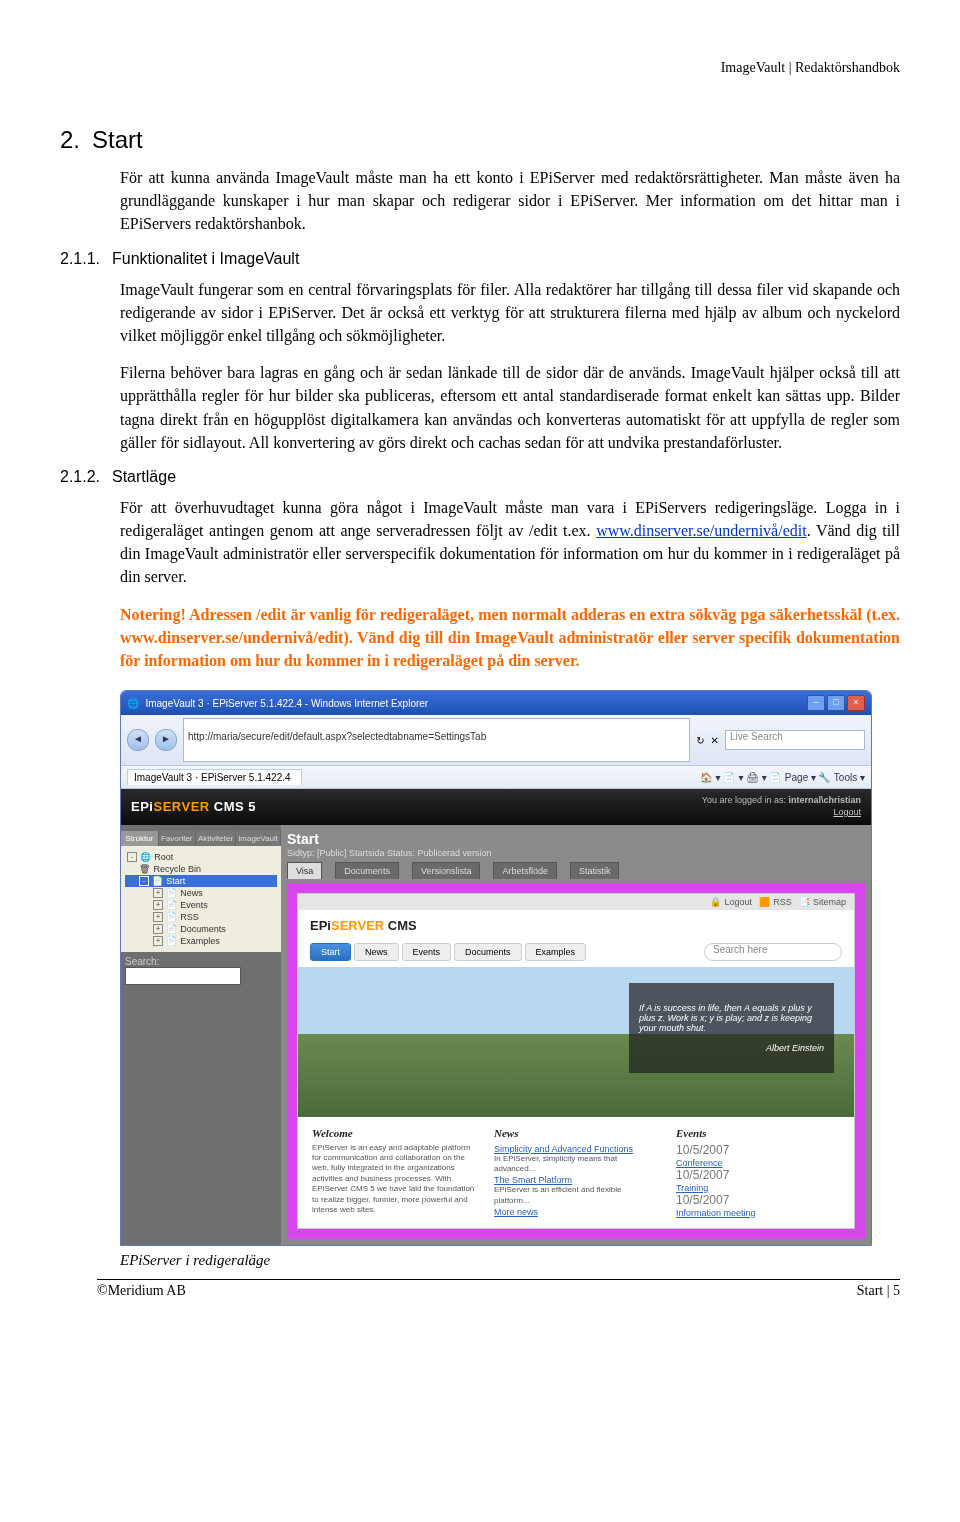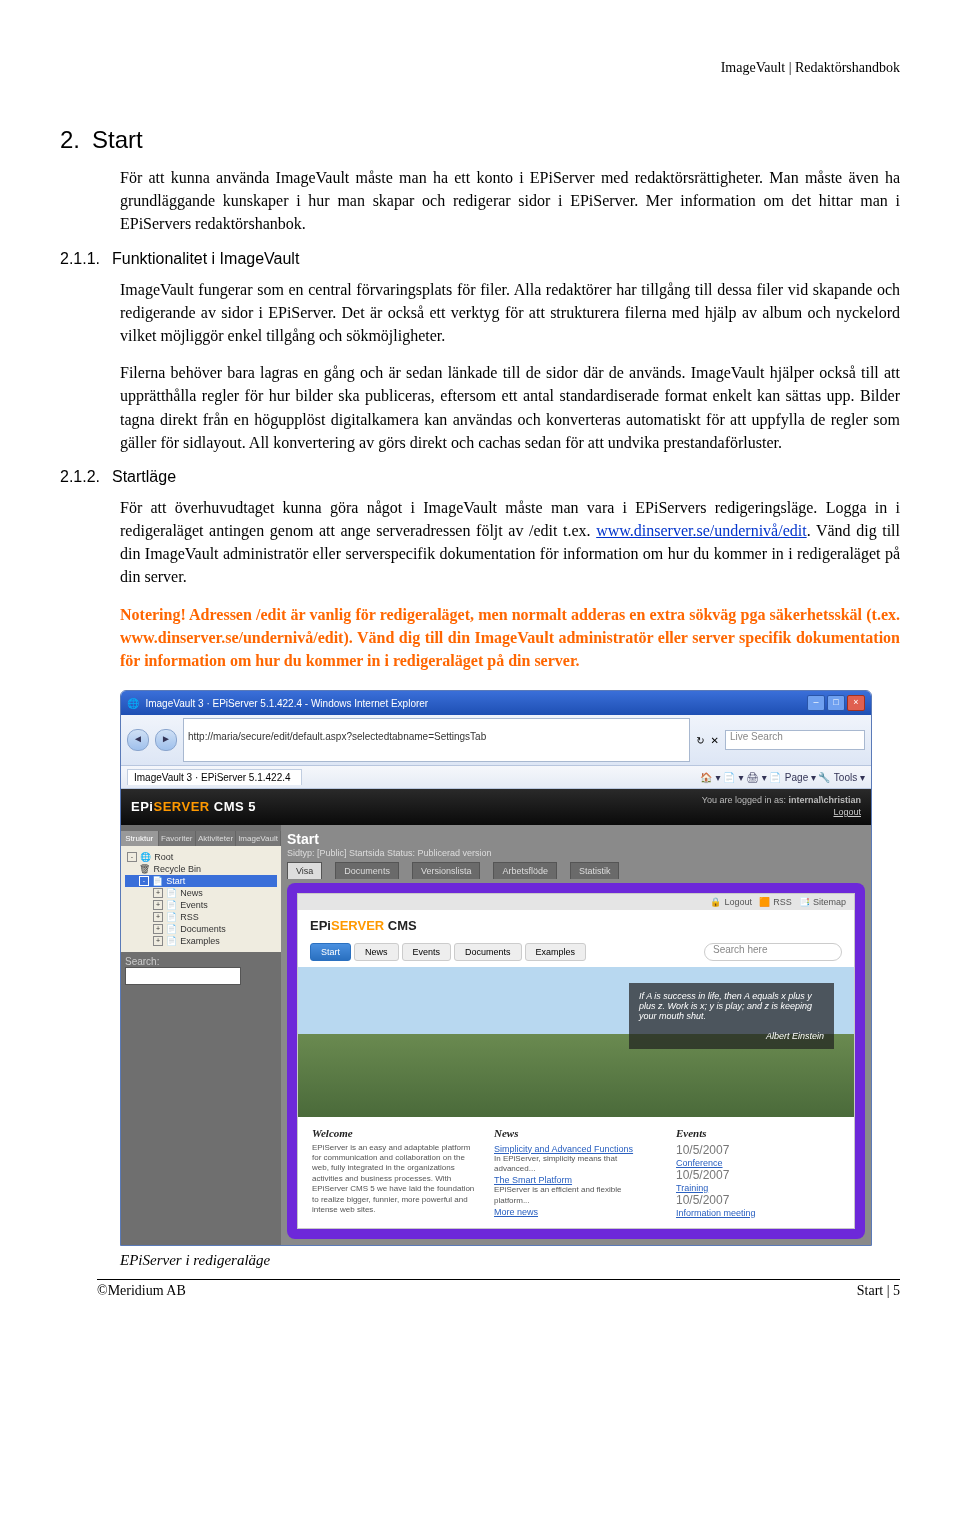--- a/index.html
+++ b/index.html
@@ -110,32 +110,32 @@
   .tree-item.sel{background:#3a6fd9;color:#fff;}
   .side-search{padding:4px;background:#6f6f6f;color:#ccc;}
   .side-search input{width:110px;height:14px;border:1px solid #555;background:#fff;}
   .epi-content{flex:1;background:#8a8a8a;padding:6px 6px 6px 6px;}
   .cont-hdr{color:#fff;margin-bottom:4px;}
   .cont-hdr .h{font-weight:bold;font-size:14px;}
   .cont-hdr .meta{font-size:9px;color:#ddd;}
   .cont-tabs{display:flex;gap:13px;margin-top:4px;}
   .cont-tabs span{background:#6a6a6a;color:#ddd;padding:3px 8px;font-size:9px;border:1px solid #555;border-bottom:none;}
   .cont-tabs span.act{background:#ddd;color:#333;}
-  .site-panel{background:#6d28d9;padding:10px;border-radius:8px;}
+  .site-panel{background:#d946ef;padding:10px;}
   .site{background:#fff;border:1px solid #c8c8c8;}
   .site-top{background:#e5e5e5;padding:3px 8px;text-align:right;font-size:9px;color:#555;display:flex;justify-content:space-between;align-items:center;}
   .site-logo-bar{padding:8px 28px 4px 12px;}
   .site-logo{font-weight:bold;font-size:13px;color:#222;}
   .site-logo .o{color:#ff9900;}
   .site-nav{padding:6px 12px;display:flex;align-items:center;gap:3px;}
   .pill{display:inline-block;padding:3px 10px;font-size:9px;border-radius:3px;background:#eee;border:1px solid #ccc;}
   .pill.act{background:linear-gradient(#4a90e0,#2a70c0);color:#fff;border-color:#2a70c0;}
   .search-pill{margin-left:auto;width:120px;height:16px;border:1px solid #ccc;border-radius:9px;padding:0 8px;color:#888;}
   .hero{position:relative;height:150px;background:linear-gradient(#b8d8f0 0%, #b8d8f0 45%, #6a8a50 45%, #4a6a3a 100%);}
-  .hero-quote{position:absolute;right:20px;top:16px;background:rgba(30,30,30,0.7);color:#fff;font-size:9px;padding:8px 10px;width:185px;font-style:italic;}
+  .hero-quote{position:absolute;right:20px;top:16px;background:rgba(30,30,30,0.7);color:#fff;font-size:9px;padding:20px 10px;width:185px;font-style:italic;}
   .cols{display:flex;padding:10px 14px;gap:18px;}
   .col{flex:1;}
   .col h4{font-size:11px;margin:0 0 4px 0;color:#222;font-style:italic;font-family:Georgia, serif;}
   .small{font-size:8px;color:#555;line-height:1.3;}
   .bluelink{color:#2a60c0;text-decoration:underline;font-size:9px;}
   .evdate{font-size:12px;color:#777;}
   .shot-status{background:linear-gradient(#f0f4fb,#e3e9f3);border-top:1px solid #c8d3e4;padding:3px 8px;display:flex;justify-content:space-between;font-size:9px;color:#555;}
   .caption{font-style:italic;font-size:15px;margin-top:4px;}
   .footer{display:flex;justify-content:space-between;font-size:14px;margin-top:10px;border-top:1px solid #000;padding-top:3px;margin-left:37px;}
 </style>

